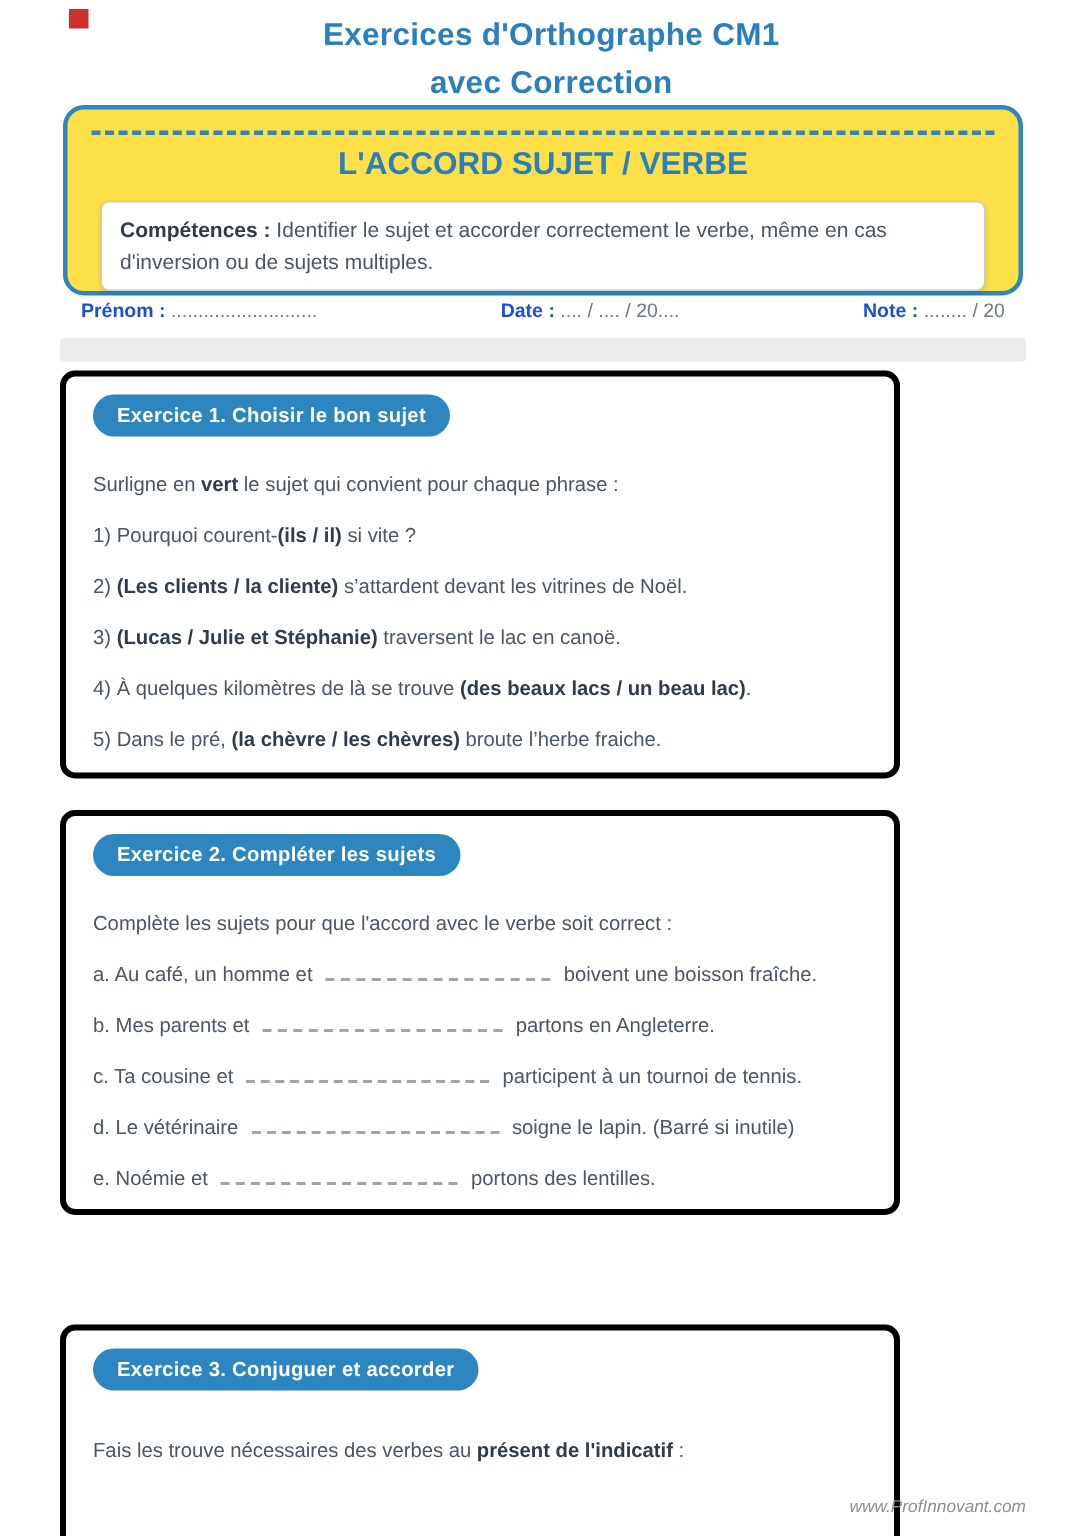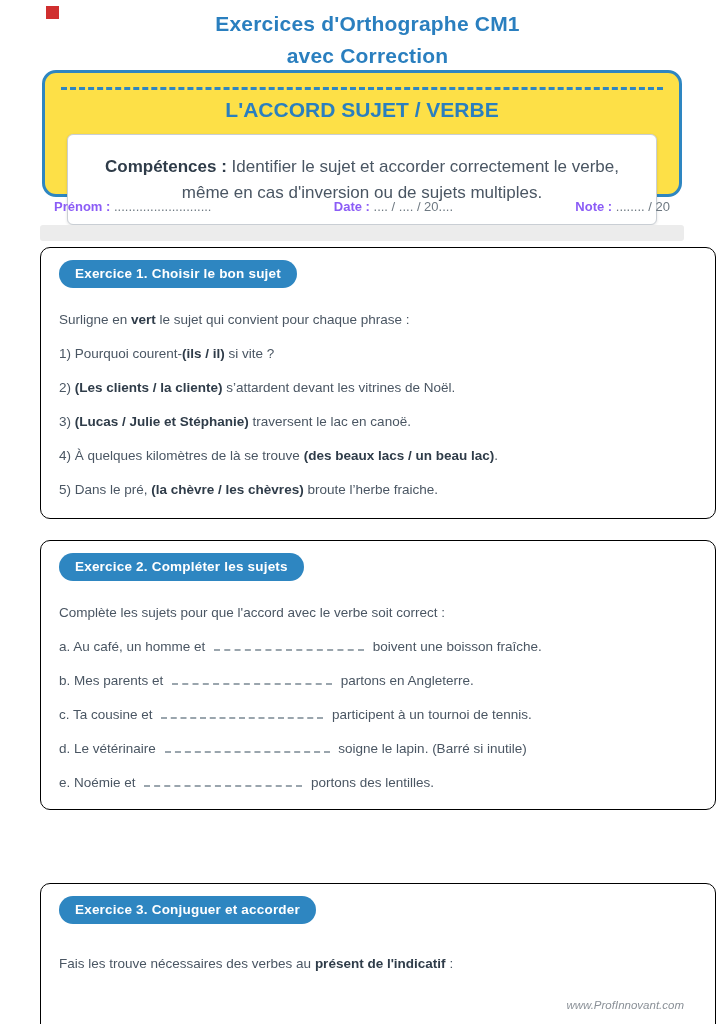--- a/index.html
+++ b/index.html
@@ -14,33 +14,33 @@
   .page-title { position: absolute; left: 11px; right: 0; text-align: center; margin: 0;
     font-size: 21px; font-weight: bold; color: #2a7fbf; letter-spacing: .2px; }
   .page-title.l1 { top: 12px; }
   .page-title.l2 { top: 44px; }
 
   .header-card { position: absolute; left: 42px; top: 70px; width: 640px; height: 127px;
     box-sizing: border-box; border: 3px solid #2e86c1; border-radius: 14px; background: #fde047; }
   .dashes { border-top: 3px dashed #2e86c1; margin: 14px 16px 0; height: 0; }
   .header-title { text-align: center; font-size: 21px; font-weight: bold; color: #2a7fbf; margin: 8px 0 0; }
   .comp-box { margin: 12px 22px 0; background: #ffffff; border: 1px solid #c9ced4; border-radius: 6px;
-    box-shadow: 0 1px 3px rgba(0,0,0,.12); padding: 19px 12px; font-size: 17px; color: #4a5663; line-height: 1.5; text-align: center; }
+    box-shadow: 0 1px 3px rgba(0,0,0,.12); padding: 8px 12px; font-size: 14px; color: #4a5663; line-height: 1.5; }
   .comp-label { font-weight: bold; color: #2f3c49; }
 
   .info-row { position: absolute; left: 40px; top: 199px; width: 644px; box-sizing: border-box;
     display: flex; justify-content: space-between; padding: 0 14px; font-size: 13px; }
-  .info-label { font-weight: bold; color: #8b5cf6; }
+  .info-label { font-weight: bold; color: #1d4ed8; }
   .info-value { color: #6e7982; }
 
   .gray-strip { position: absolute; left: 40px; top: 225px; width: 644px; height: 16px;
     background: #ececec; border-radius: 3px; }
 
-  .card { position: absolute; left: 40px; width: 676px; box-sizing: border-box;
-    background: #ffffff; border: 1px solid #000000; border-radius: 10px; padding: 12px 18px; }
+  .card { position: absolute; left: 40px; width: 560px; box-sizing: border-box;
+    background: #ffffff; border: 4px solid #000000; border-radius: 10px; padding: 12px 18px; }
   .card1 { top: 247px; height: 272px; }
   .card2 { top: 540px; height: 270px; }
   .card3 { top: 870px; height: 156px; margin-top: 13px; }
 
   .badge { display: inline-block; background: #2e86c1; color: #ffffff; font-weight: bold;
     font-size: 13.5px; padding: 6px 16px 7px; border-radius: 17px; letter-spacing: .2px; }
 
   .line { font-size: 13.5px; color: #4a5663; margin: 14px 0 0; line-height: 20px; }
   .intro { margin-top: 22px; }
   .card3 .intro { margin-top: 30px; }

